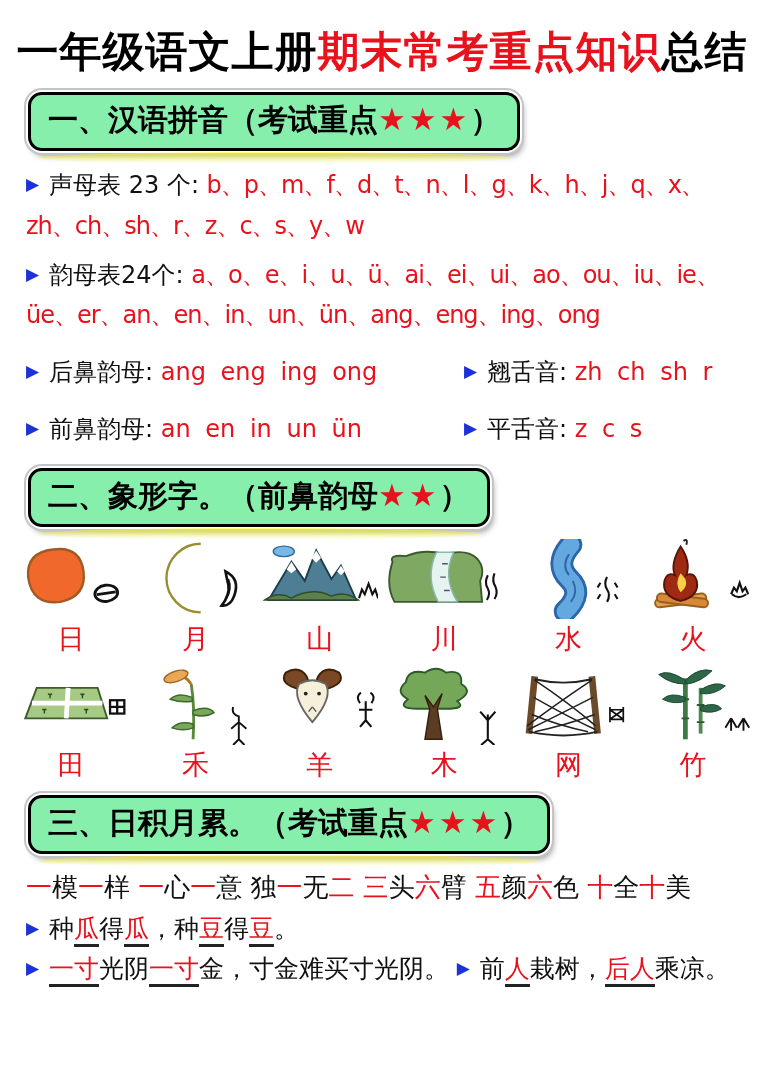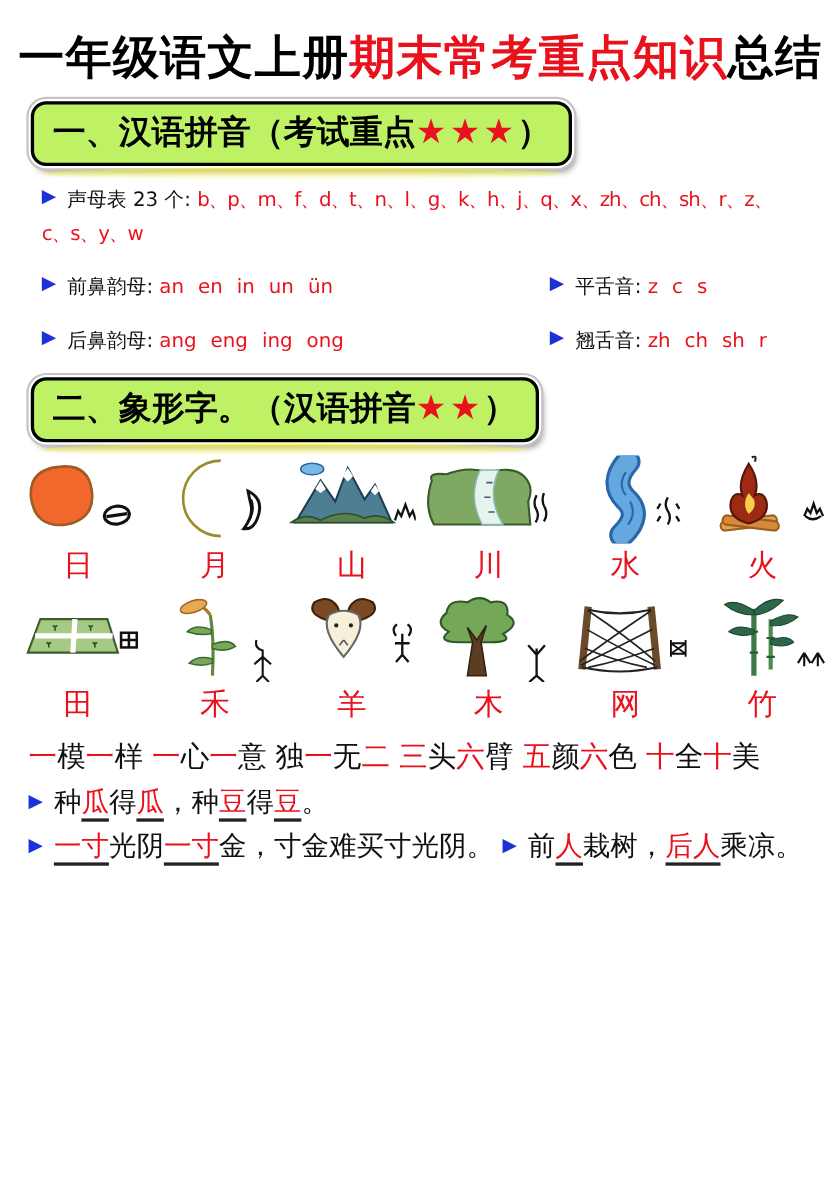--- a/index.html
+++ b/index.html
@@ -4,29 +4,29 @@
 <style>
   html,body{margin:0;padding:0;background:#fff;}
   .page{position:relative;width:764px;height:1080px;background:#ffffff;overflow:hidden;
         font-family:"DejaVu Sans",sans-serif;color:#111;}
   
   .title{margin:0;padding:24px 0 2px;text-align:center;white-space:nowrap;
          font-family:"DejaVu Serif",serif;font-weight:bold;font-size:42px;letter-spacing:1px;color:#000;}
   .red{color:#e8111c;}
   
   .sec-header{display:inline-block;position:relative;margin:10px 0 6px 28px;padding:5px 17px 7px;
-              background:#bef264;border:3px solid #000;border-radius:14px;
+              background:#86efac;border:3px solid #000;border-radius:14px;
               box-shadow:0 0 0 2px #ffffff,0 0 0 4px #c4c4c4,3px 5px 6px rgba(0,0,0,.40);
               font-weight:bold;font-size:30px;white-space:nowrap;color:#000;}
   .sec-header::after{content:"";position:absolute;left:8px;right:8px;bottom:-16px;height:12px;
               background:linear-gradient(rgba(255,255,0,.55),rgba(255,255,0,0));border-radius:50%;}
   .stars{color:#e8111c;letter-spacing:3px;font-size:31px;}
   
   .content{padding:0 26px;}
-  .pline{margin:8px 12px;font-size:18px;line-height:1.7;}
+  .pline{margin:8px 0;font-size:24px;line-height:1.7;}
   .tri::before{content:"▶";color:#1c32d8;font-size:17px;margin-right:10px;vertical-align:3px;}
   .plabel{color:#111;}
   .pvalue{color:#e8111c;letter-spacing:-1px;}
   .wide{word-spacing:7px;letter-spacing:0;}
   .pair-row{display:flex;align-items:flex-start;}
   .pair-left{flex:0 0 61.5%;}
   .pair-right{flex:1;}
   
   .picto-row{display:flex;justify-content:space-between;padding:6px 12px 2px;}
   .picto{width:118px;text-align:center;}
@@ -44,33 +44,34 @@
 
 <div class="page">
 
   <h1 class="title"><span>一年级语文上册</span><span class="red">期末常考重点知识</span><span>总结</span></h1>
 
   
   <div class="sec-header"><span>一、汉语拼音（考试重点</span><span class="stars">★★★</span><span>）</span></div>
 
   <div class="content">
     <p class="pline"><span class="tri"></span><span class="plabel">声母表 23 个: </span><span class="pvalue">b、p、m、f、d、t、n、l、g、k、h、j、q、x、zh、ch、sh、r、z、c、s、y、w</span></p>
-
+    <p class="pline"><span class="tri"></span><span class="plabel">韵母表24个: </span><span class="pvalue">a、o、e、i、u、ü、ai、ei、ui、ao、ou、iu、ie、üe、er、an、en、in、un、ün、ang、eng、ing、ong</span></p>
+
+    <div class="pair-row">
+      <p class="pline pair-left"><span class="tri"></span><span class="plabel">后鼻韵母: </span><span class="pvalue wide">ang eng ing ong</span></p>
+      <p class="pline pair-right"><span class="tri"></span><span class="plabel">翘舌音: </span><span class="pvalue wide">zh ch sh r</span></p>
+    </div>
     <div class="pair-row">
       <p class="pline pair-left"><span class="tri"></span><span class="plabel">前鼻韵母: </span><span class="pvalue wide">an en in un ün</span></p>
       <p class="pline pair-right"><span class="tri"></span><span class="plabel">平舌音: </span><span class="pvalue wide">z c s</span></p>
     </div>
-    <div class="pair-row">
-      <p class="pline pair-left"><span class="tri"></span><span class="plabel">后鼻韵母: </span><span class="pvalue wide">ang eng ing ong</span></p>
-      <p class="pline pair-right"><span class="tri"></span><span class="plabel">翘舌音: </span><span class="pvalue wide">zh ch sh r</span></p>
-    </div>
-  </div>
-
-  
-  <div class="sec-header"><span>二、象形字。（汉语拼音</span><span class="stars">★★</span><span>）</span></div>
+  </div>
+
+  
+  <div class="sec-header"><span>二、象形字。（前鼻韵母</span><span class="stars">★★</span><span>）</span></div>
 
   <div class="picto-row">
     <figure class="picto" style="margin:0">
       <svg width="116" height="80" viewBox="0 0 120 84">
         <path d="M15 40 Q13 14 41 11 Q69 7 73 33 Q77 60 49 66 Q19 70 15 40Z" fill="#f0682c" stroke="#a05a22" stroke-width="2.5"></path>
         <g transform="rotate(-8 97 57)">
             <ellipse cx="97" cy="57" rx="12" ry="8.5" fill="none" stroke="#111" stroke-width="3"></ellipse>
             <line x1="87" y1="57" x2="107" y2="57" stroke="#111" stroke-width="3"></line>
           </g>
       </svg>
@@ -194,20 +195,21 @@
         <path d="M68 26 Q84 16 94 22 Q82 32 68 30Z" fill="#2e6648" stroke="#1c4430" stroke-width="1"></path>
         <path d="M52 34 Q36 28 28 36 Q40 42 52 38Z" fill="#2e6648" stroke="#1c4430" stroke-width="1"></path>
         <path d="M68 44 Q84 38 90 46 Q80 52 68 48Z" fill="#2e6648" stroke="#1c4430" stroke-width="1"></path>
         <path d="M100 56 l-6 10 M100 56 v13 M100 56 l6 10 M113 56 l-6 10 M113 56 v13 M113 56 l6 10" stroke="#111" stroke-width="2" fill="none"></path>
       </svg>
       <span class="picto-label">竹</span>
     </figure>
   </div>
 
   
+  <div class="sec-header"><span>三、日积月累。（考试重点</span><span class="stars">★★★</span><span>）</span></div>
 
   <div class="content">
     <p class="idiom-line"><span class="red">一</span><span>模</span><span class="red">一</span><span>样 </span><span class="red">一</span><span>心</span><span class="red">一</span><span>意 </span><span>独</span><span class="red">一</span><span>无</span><span class="red">二 </span><span class="red">三</span><span>头</span><span class="red">六</span><span>臂 </span><span class="red">五</span><span>颜</span><span class="red">六</span><span>色 </span><span class="red">十</span><span>全</span><span class="red">十</span><span>美</span></p>
 
     <div class="prov-row">
       <p class="prov-right" style="margin:0"><span class="tri"></span><span><span>种</span><span class="red u">瓜</span><span>得</span><span class="red u">瓜</span><span>，种</span><span class="red u">豆</span><span>得</span><span class="red u">豆</span><span>。</span></span></p>
     </div>
     <div class="prov-row">
       <p class="prov-left" style="margin:0"><span class="tri"></span><span><span class="red u">一寸</span><span>光阴</span><span class="red u">一寸</span><span>金，寸金难买寸光阴。</span></span></p>
       <p class="prov-right" style="margin:0"><span class="tri"></span><span><span>前</span><span class="red u">人</span><span>栽树，</span><span class="red u">后人</span><span>乘凉。</span></span></p>

